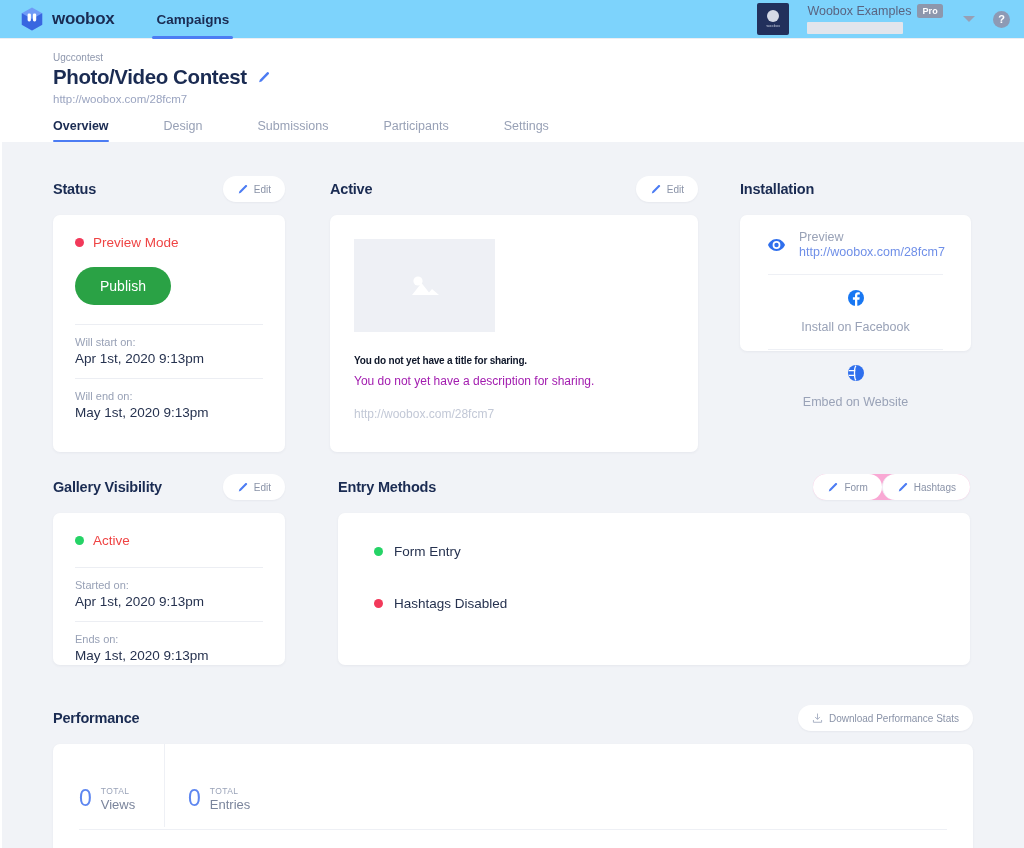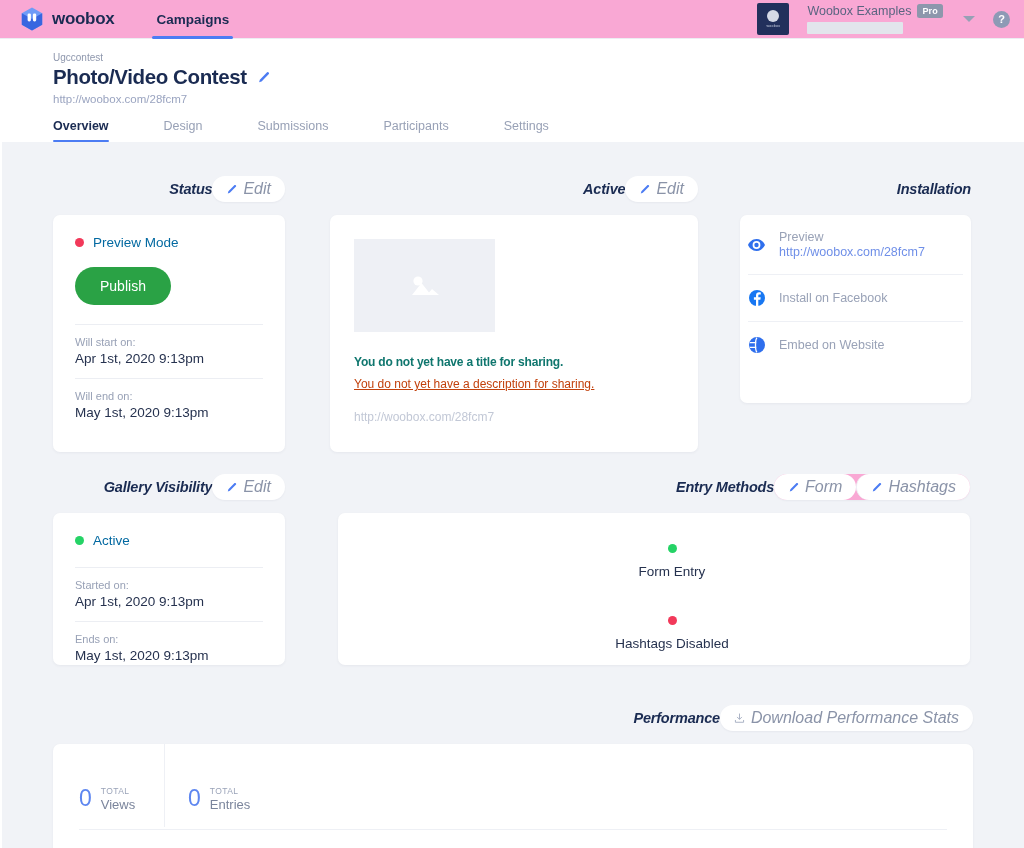--- a/index.html
+++ b/index.html
@@ -6,21 +6,21 @@
   html, body {
     width: 1024px; height: 848px;
     font-family: "Liberation Sans", sans-serif;
     background: #ffffff;
     overflow: hidden;
   }
   .page { position: relative; width: 1024px; height: 848px; background:#fff; }
 
   
   .topnav {
-    height: 39px; background:#f9a8d4; display:flex; align-items:center;
+    height: 39px; background:#7dd3fc; display:flex; align-items:center;
     border-bottom:1px solid #eceef3; position:relative; z-index:5;
   }
   .brand { display:flex; align-items:center; gap:9px; margin-left:21px; }
   .logo-hex { width:22px; height:24px; position:relative; }
   .brand-name {
     font-size:17px; font-weight:bold; color:#1a2b52; letter-spacing:-0.3px;
   }
   .nav-items { display:flex; margin-left:38px; height:39px; align-items:stretch; }
   .nav-item {
     display:flex; align-items:center; padding:0 4px; font-size:13.5px;
@@ -70,82 +70,82 @@
   .tab.active::after{
     content:""; position:absolute; left:0; right:0; bottom:0; height:2.5px;
     background:#4c7cf3; border-radius:2px;
   }
 
   
   .body-area{
     position:absolute; left:2px; top:141px; width:1022px; height:707px;
     background:#f1f3f7; overflow:hidden;
   }
-  .sec-head{ display:flex; align-items:center; justify-content:flex-end; margin-bottom:13px;font-style:italic;}
+  .sec-head{ display:flex; align-items:center; justify-content:space-between; margin-bottom:13px;}
   .sec-title{ font-size:14.5px; font-weight:bold; color:#1a2b52; letter-spacing:-0.2px;}
   .pill-btn{
     background:#fff; border-radius:16px; height:26px; display:flex; align-items:center;
     gap:6px; padding:0 14px; cursor:pointer; box-shadow:0 1px 2px rgba(30,40,80,.05);
   }
-  .pill-btn .lbl{ font-size:16px; color:#8a93a8; }
+  .pill-btn .lbl{ font-size:10px; color:#8a93a8; }
   .pill-group{ display:flex; background:#f9a8d4; border-radius:16px; box-shadow:0 1px 2px rgba(30,40,80,.05); }
   .pill-group .pill-btn{ box-shadow:none; }
   .pill-group .pill-btn + .pill-btn{ border-left:1px solid #eef0f5; }
   .card{
     background:#fff; border-radius:7px; box-shadow:0 1px 3px rgba(30,40,80,.055);
   }
 
   .grid-row1{
     position:absolute; left:51px; top:35px; width:920px;
     display:flex; gap:0;
   }
   .col-status{ width:232px; }
   .col-sharing{ width:368px; margin-left:45px; }
   .col-install{ width:231px; margin-left:42px; }
 
   
   .status-card{ padding:20px 0 0 0; height:237px; }
   .status-row{ display:flex; align-items:center; gap:9px; padding:0 22px;}
   .dot{ width:9px;height:9px;border-radius:50%; }
-  .status-label{ font-size:13.5px; color:#0369a1; }
+  .status-label{ font-size:13.5px; color:#ef4444; }
   .publish-btn{
     margin:17px 0 0 22px; background:#2aa245; color:#fff; border:none;
     font-size:14px; padding:11px 25px; border-radius:22px; cursor:pointer;
     font-family:"Liberation Sans", sans-serif;
   }
   .divider{ height:1px; background:#eceef3; margin:19px 22px 0 22px; }
   .meta-blk{ padding:11px 22px 0 22px; }
   .meta-lbl{ font-size:11px; color:#98a1b6; margin-bottom:3px;}
   .meta-val{ font-size:13.5px; color:#26324f; }
 
   
   .share-card{ height:237px; padding:24px 24px 0 24px; }
   .share-img{
     width:141px; height:93px; background:#eef0f5;
     display:flex; align-items:center; justify-content:center;
   }
-  .share-title{ font-size:12px; font-weight:bold; color:#0f766e; margin-top:23px; letter-spacing:-.2px;}
-  .share-desc{ font-size:12px; color:#c2410c; margin-top:8px;text-decoration:underline;}
+  .share-title{ font-size:10px; font-weight:bold; color:#0f172a; margin-top:23px; letter-spacing:-.2px;}
+  .share-desc{ font-size:12px; color:#a21caf; margin-top:8px;}
   .share-url{ font-size:12px; color:#c2c8d6; margin-top:19px;}
 
   
-  .install-card{ height:188px; padding:0 8px; }
+  .install-card{ height:136px; padding:0 28px; }
   .install-row{ display:flex; align-items:center; gap:14px; padding:15px 0; }
-  .install-row + .install-row{ border-top:1px solid #eef0f5; }
+  .install-row + .install-row{ border-top:1px solid #eef0f5;flex-direction:column; }
   .ir-icon{ width:17px; display:flex; justify-content:center; flex:none; }
   .ir-l1{ font-size:12.5px; color:#99a2b7; }
   .ir-l2{ font-size:12.5px; color:#6f8fe8; margin-top:1px;}
 
   
   .grid-row2{ position:absolute; left:51px; top:333px; width:920px; display:flex; }
   .col-gallery{ width:232px; }
   .col-entry{ width:640px; margin-left:45px;padding-left:8px; }
   .gallery-card{ height:152px; padding:20px 0 0 0; }
   .entry-card{ height:152px; padding:31px 0 0 36px; }
-  .entry-row{ display:flex; align-items:center; gap:11px;flex-direction:column; }
+  .entry-row{ display:flex; align-items:center; gap:11px; }
   .entry-lbl{ font-size:13.5px; color:#26324f; }
 
   
   .perf-wrap{ position:absolute; left:51px; top:564px; width:920px; }
   .perf-card{ height:160px; position:relative; overflow:hidden;}
   .stats-row{ display:flex; height:83px; }
   .stat{ display:flex; align-items:center; gap:9px; padding:26px 0 0 26px; width:111px; flex:none;}
   .stat + .stat{ border-left:1px solid #eef0f5; padding-left:23px; }
   .stat-num{ font-size:23px; color:#5d86f0; font-weight:normal; line-height:1;}
   .stat-txt .s1{ font-size:8.5px; color:#9aa3b8; letter-spacing:.4px; }

